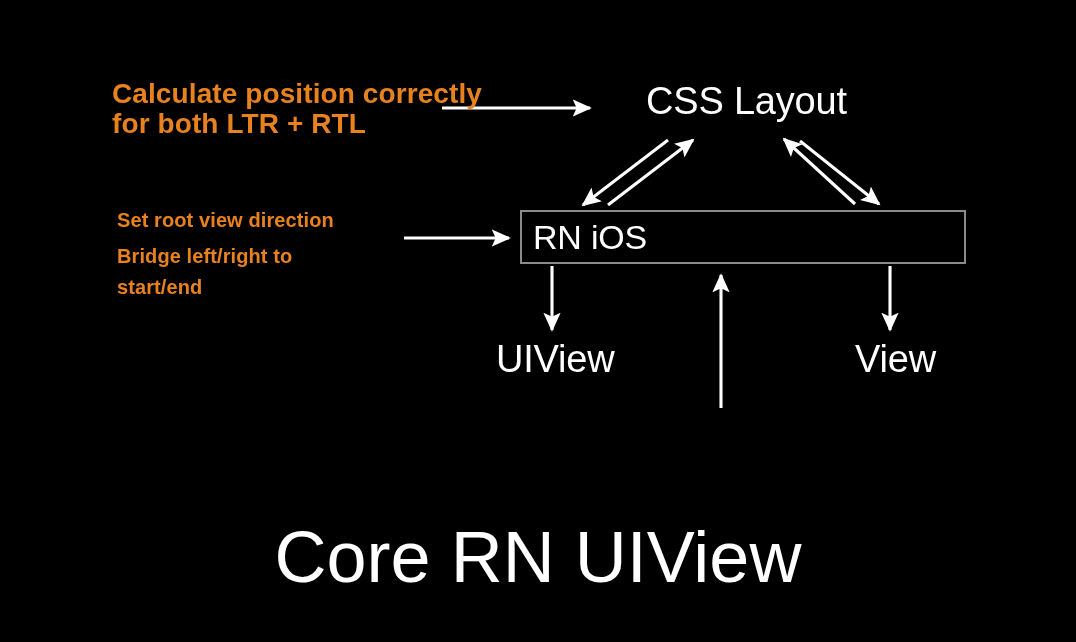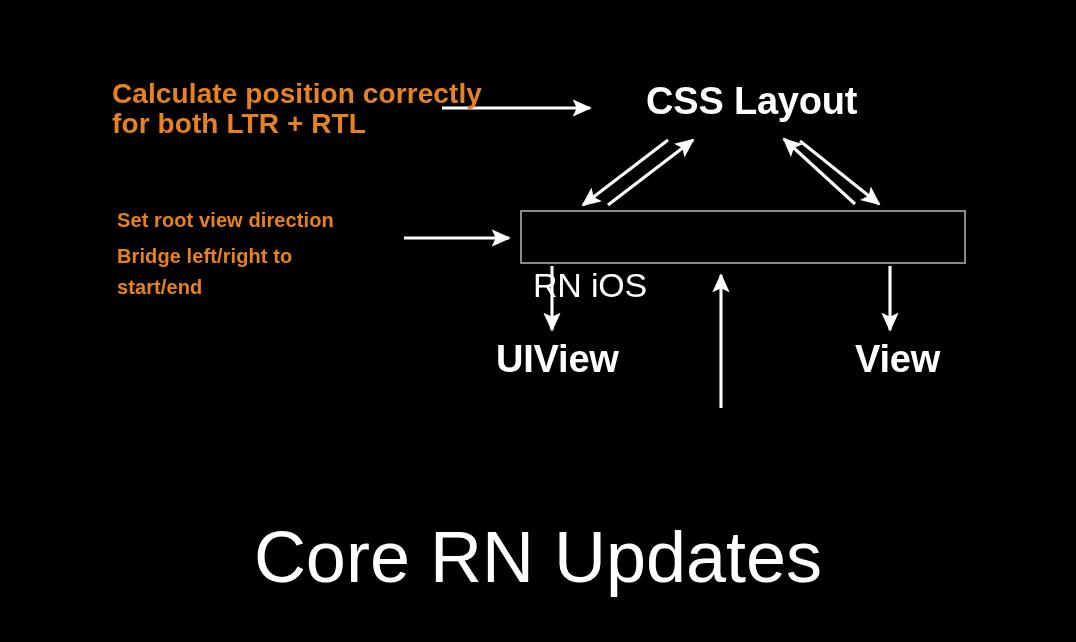--- a/index.html
+++ b/index.html
@@ -27,21 +27,21 @@
   }
   #note-ltr { left: 112px; top: 79px; }
   #note-rootview { left: 117px; top: 205px; font-size: 20px; }
   #note-mapping  { left: 117px; top: 241px; font-size: 20px; line-height: 31px; }
   #note-flip     { left: 115px; top: 310px; font-size: 20px; }
   #note-bridge   { left: 537px; top: 425px; font-size: 21px; }
 
   
   .node {
     color: #FFFFFF;
-    font-weight: bold;
+    font-weight: normal;
     font-size: 38px;
     line-height: 1;
     letter-spacing: -0.2px;
   }
   #label-css-layout { left: 646px; top: 82px; }
   #label-uiview     { left: 496px; top: 340px; }
   #label-view       { left: 855px; top: 340px; }
 
   
   #platform-box {
@@ -54,21 +54,21 @@
     box-sizing: border-box;
   }
   .box-label {
     position: absolute;
     color: #FFFFFF;
     font-size: 34px;
     line-height: 1;
     white-space: pre;
     letter-spacing: -0.2px;
   }
-  #label-rn-ios     { left: 533px; top: 220px; margin-top: 48px; }
+  #label-rn-ios     { left: 533px; top: 220px; }
   #label-rn-android { left: 771px; top: 220px; }
 
   
   #slide-title {
     left: 0;
     top: 520px;
     width: 1076px;
     text-align: center;
     color: #FFFFFF;
     font-size: 72px;
@@ -131,15 +131,15 @@
 
   <div id="platform-box"></div>
 
   <div class="box-label" id="label-rn-ios">RN iOS</div>
 
 
   <div class="txt node" id="label-uiview">UIView</div>
 
   <div class="txt node" id="label-view">View</div>
 
-  <div class="txt" id="slide-title">Core RN Updates</div>
+  <div class="txt" id="slide-title">Core RN UIView</div>
 
 </div>
 
 </body></html>

